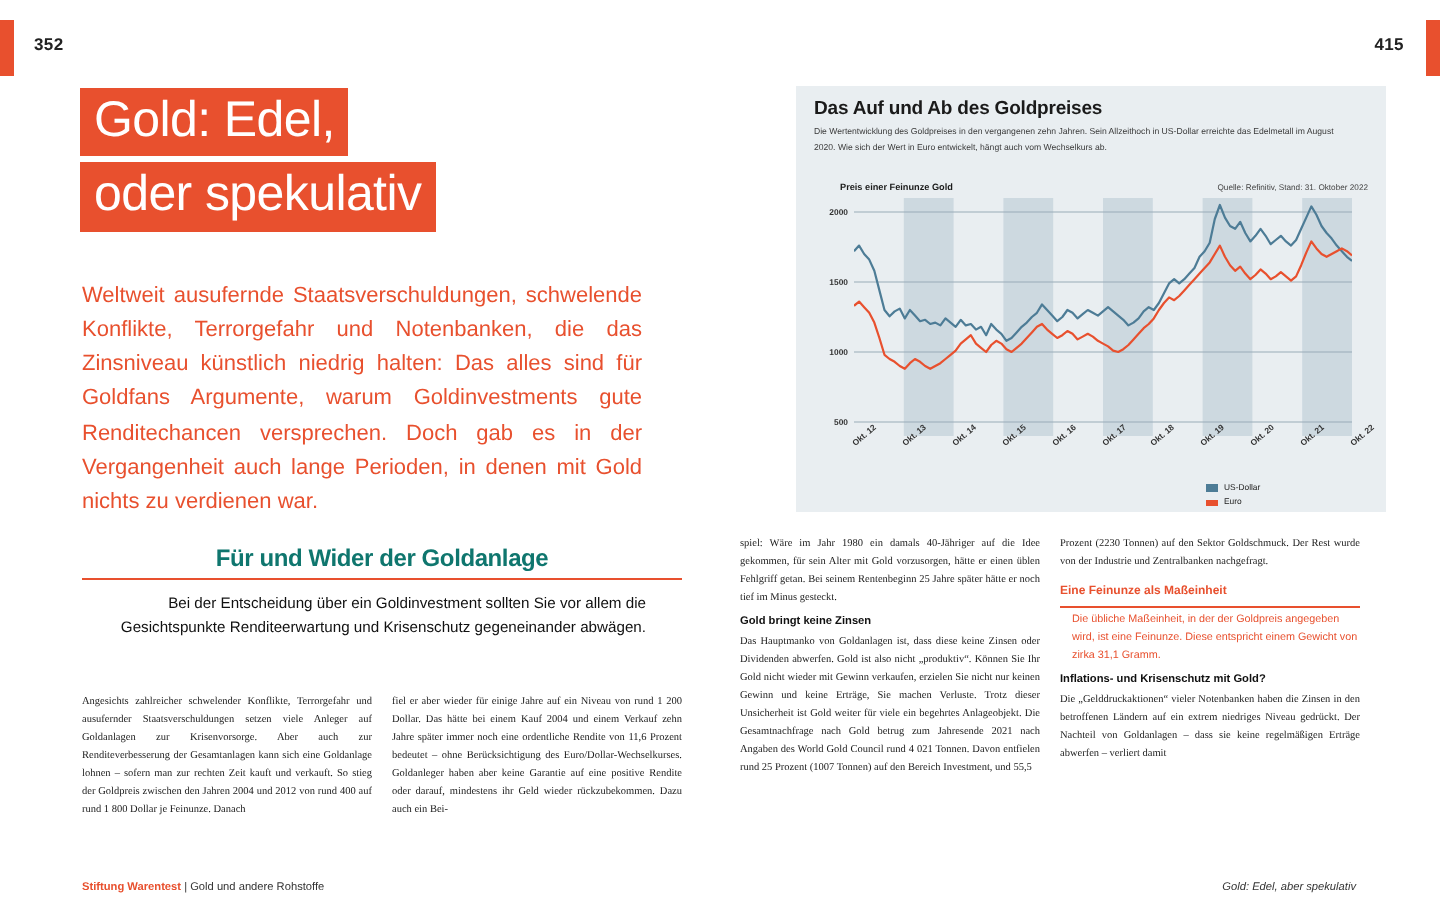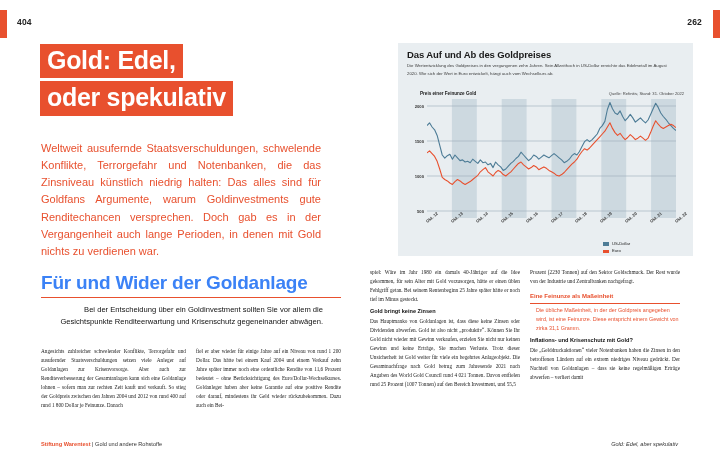--- a/index.html
+++ b/index.html
@@ -24,38 +24,39 @@
   .folio-right{right:18px;}
 
   
   .page-left{position:absolute;left:0;top:0;width:360px;height:461px;}
   .page-right{position:absolute;left:360px;top:0;width:360px;height:461px;}
 
   .headline{position:absolute;left:40px;top:44px;width:300px;}
   .headline .hl-line{
     display:inline-block;
     background:#e8502e;color:#fff;
-    font-weight:bold;
+    font-weight:normal;
     font-size:25px;line-height:1.05;
     padding:3px 7px 5px 7px;
     margin-bottom:3px;
     letter-spacing:-.3px;
     white-space:nowrap;
   }
 
   .standfirst{
     position:absolute;left:41px;top:140px;width:280px;
     color:#e8502e;font-size:11px;line-height:1.56;
     text-align:justify;
   }
 
   .section{position:absolute;left:41px;top:272px;width:300px;}
   .section h2{
-    margin:0 0 3px 0;font-size:19px;font-weight:bold;color:#3b82f6;
+    margin:0 0 3px 0;font-size:12px;font-weight:bold;color:#0f766e;
     letter-spacing:-.2px;
+    text-align:center;
   }
   .rule-orange{height:1.4px;background:#e8502e;width:100%;margin:0 0 6px 0;}
   .section .lead{
     font-size:7.6px;line-height:1.58;color:#111;width:282px;text-align:right;
   }
 
   
   .cols{position:absolute;display:flex;gap:10px;}
   .cols-left{left:41px;top:347px;width:300px;}
   .cols-right{left:371px;top:268px;width:310px;}
@@ -138,22 +139,22 @@
   .legend div{display:flex;align-items:center;gap:3px;margin-bottom:1px;}
   .swatch{width:6px;height:3.4px;display:inline-block;}
 </style>
 </head>
 <body>
 
 <div class="spread">
 
   <div class="edge edge-left"></div>
   <div class="edge edge-right"></div>
-  <div class="folio folio-left">404</div>
-  <div class="folio folio-right">262</div>
+  <div class="folio folio-left">352</div>
+  <div class="folio folio-right">415</div>
 
   <div class="page-left">
 
     <div class="headline">
       <div class="hl-line">Gold: Edel,</div><br>
       <div class="hl-line">oder spekulativ</div>
     </div>
 
     <div class="standfirst">Weltweit ausufernde Staatsverschuldungen, schwelende Konflikte, Terrorgefahr und Notenbanken, die das Zinsniveau künstlich niedrig halten: Das alles sind für Goldfans Argumente, warum Goldinvestments gute Renditechancen versprechen. Doch gab es in der Vergangenheit auch lange Perioden, in denen mit Gold nichts zu verdienen war.</div>
 

